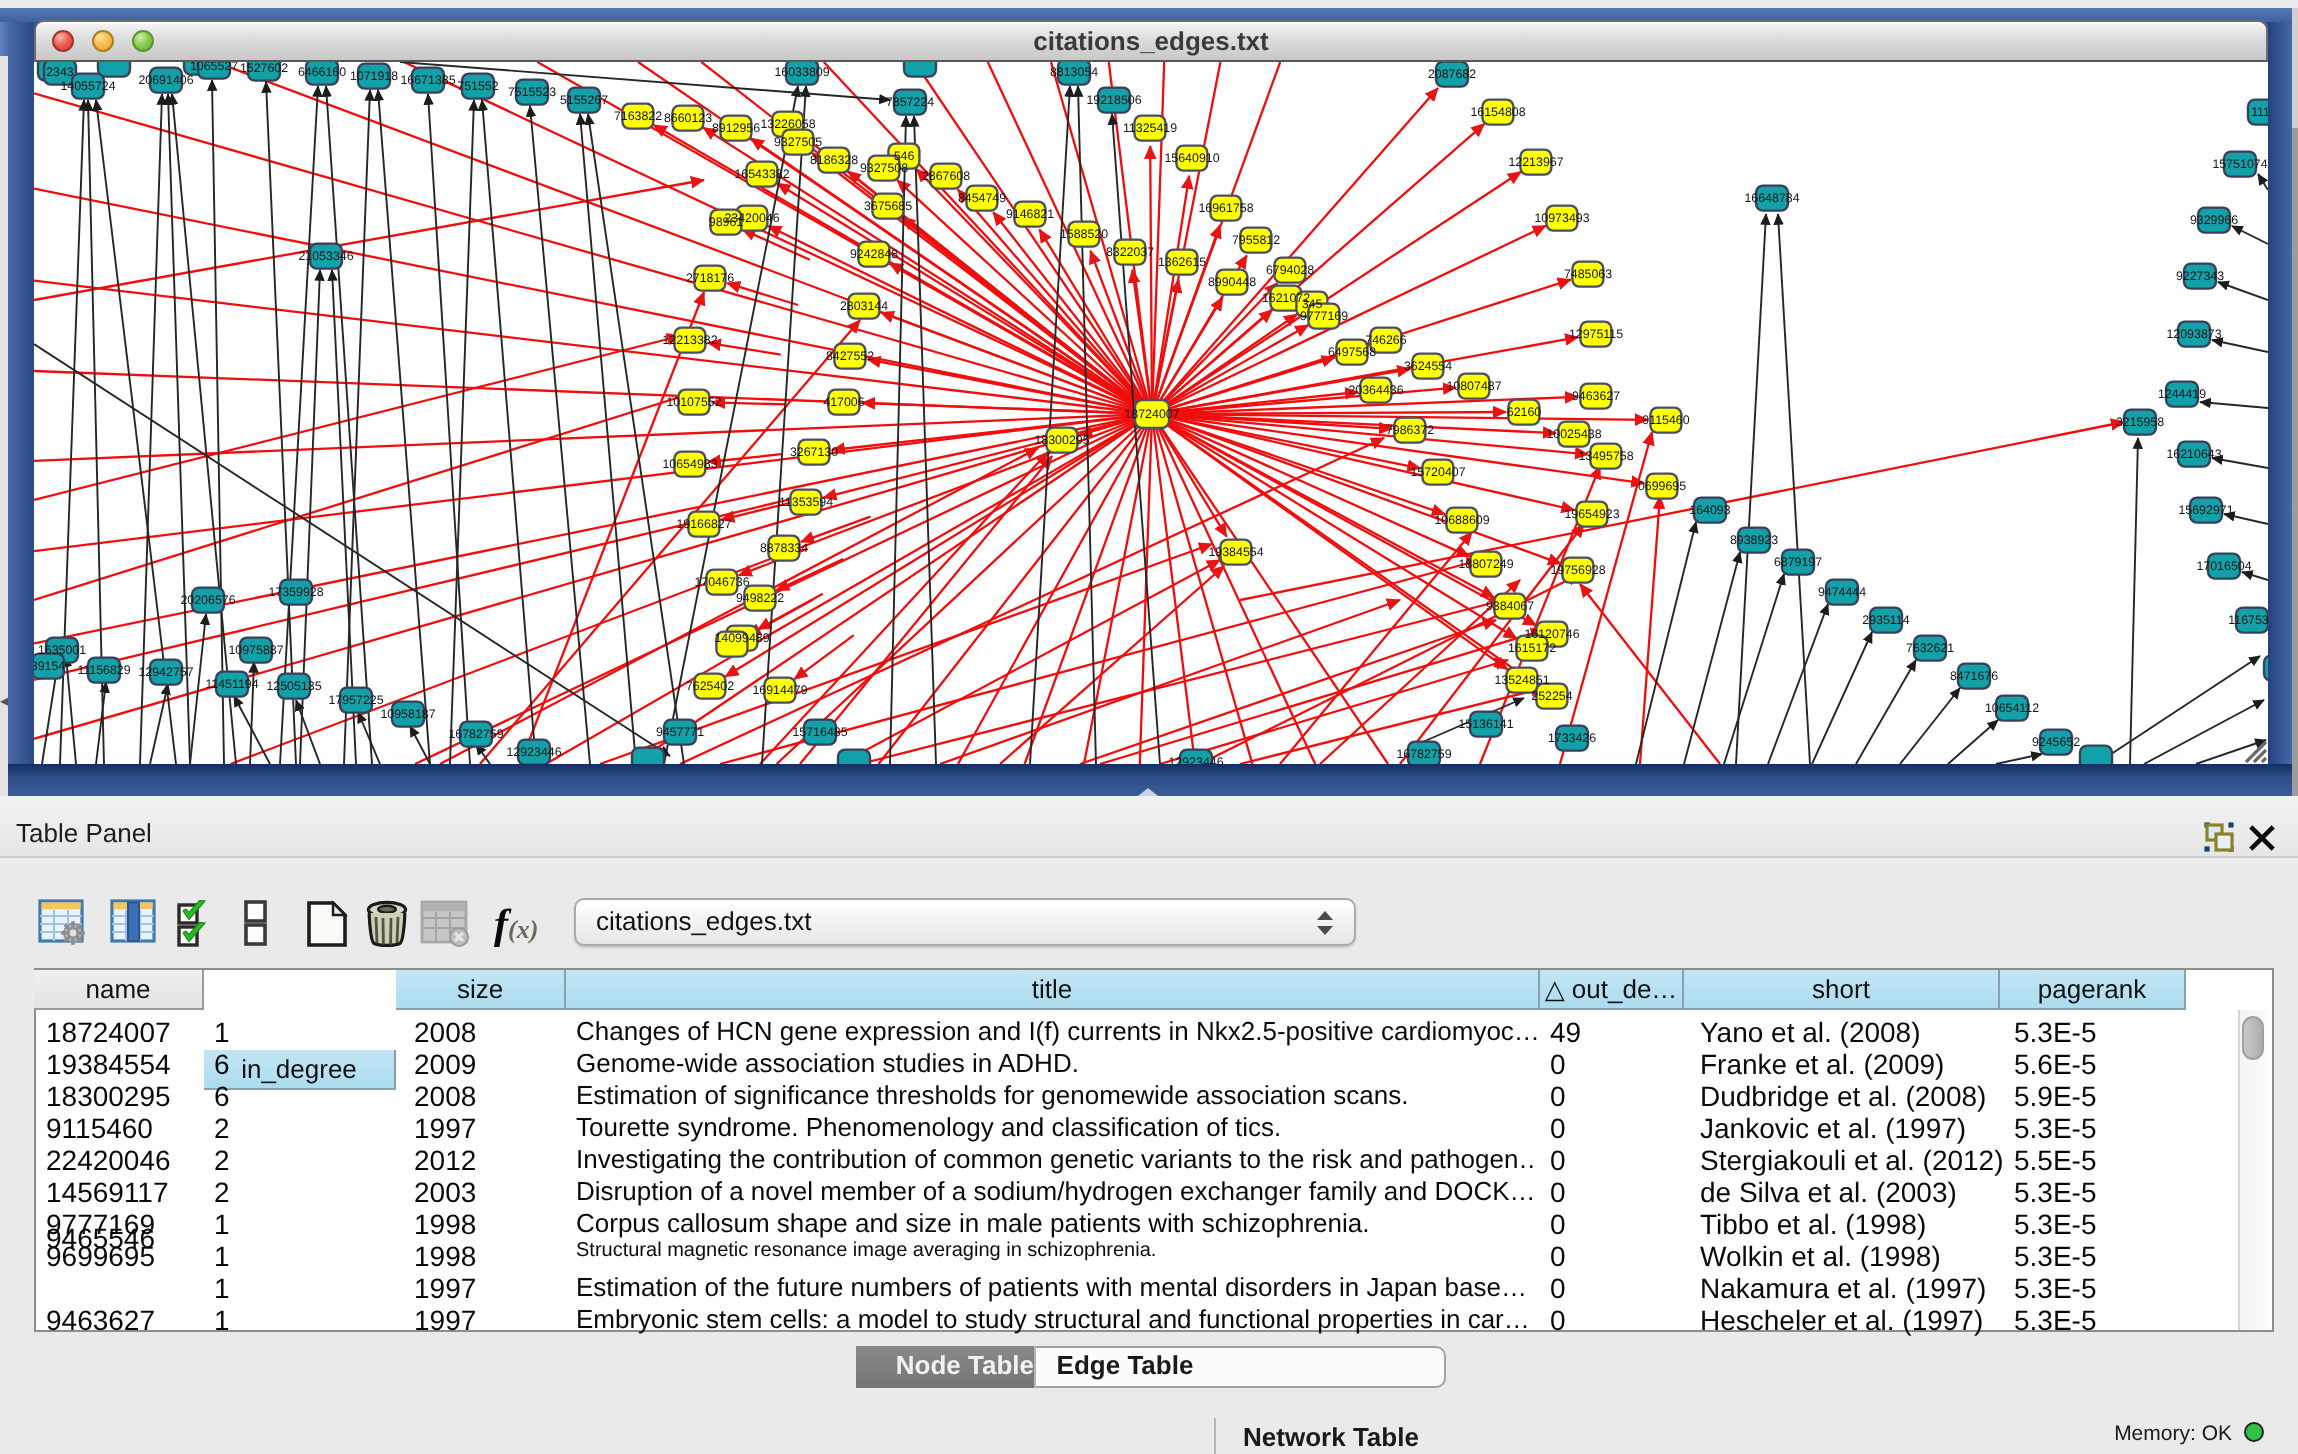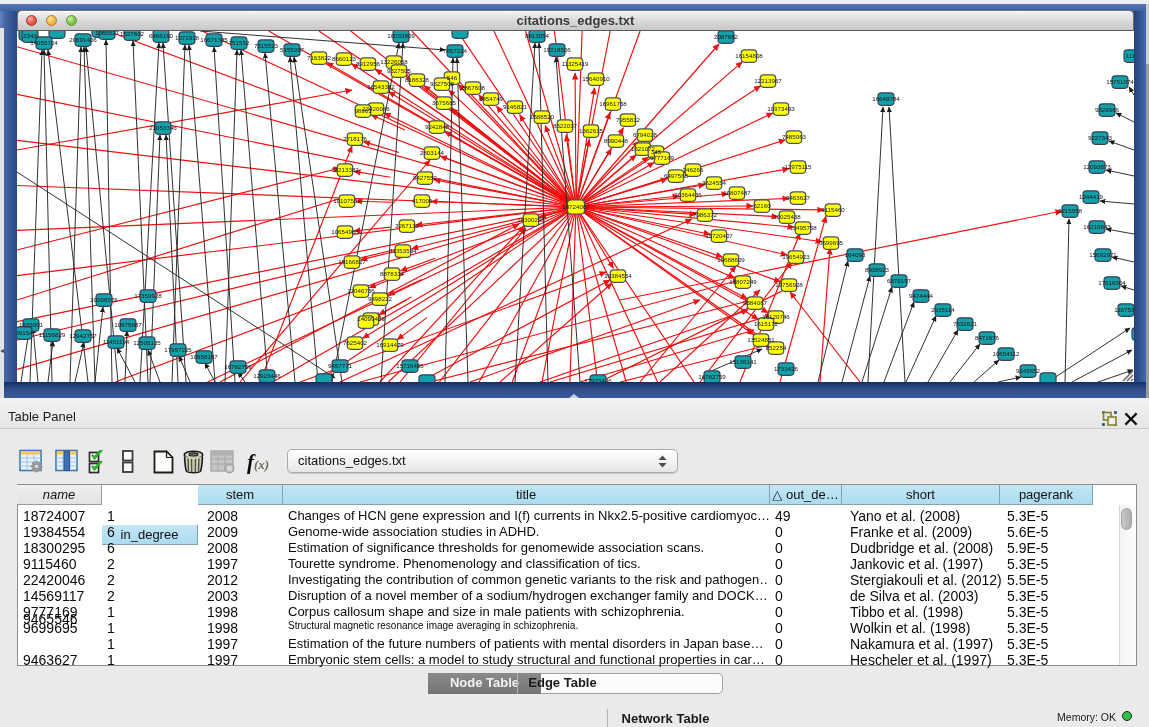--- a/index.html
+++ b/index.html
@@ -32,29 +32,29 @@
   #panelbar { left:0; top:398px; width:1149px; height:31px; background:linear-gradient(#f2f2f2,#e6e6e6); border-bottom:1px solid #cdcdcd; }
   #panelbar span.t { position:absolute; left:8px; top:11px; font-size:13px; color:#1c1c1c; }
   
   #combo { left:287px; top:449px; width:391px; height:24px; border:1px solid #aaa; border-radius:5px;
     background:linear-gradient(#ffffff,#f1f1f1 55%,#e6e6e6); box-shadow:0 1px 1px rgba(0,0,0,.15);
     font-size:13px; color:#111; line-height:22px; padding-left:10px; }
   
   #tbl { left:17px; top:484px; width:1120px; height:182px; background:#fff; border:1px solid #8e8e8e; }
   .hd { position:absolute; top:485px; height:20px; background:linear-gradient(#c3e6f5,#abdcef); border-right:1px solid #86a0ae; border-bottom:1px solid #86a0ae;
         font-size:13px; color:#111; text-align:center; line-height:20px; }
-  #hd-name { background:linear-gradient(#f0f0f0,#e2e2e2); border-right:1px solid #9a9a9a; border-bottom:1px solid #9a9a9a;font-style:italic; }
+  #hd-name { background:linear-gradient(#f0f0f0,#e2e2e2); border-right:1px solid #9a9a9a; border-bottom:1px solid #9a9a9a; }
   .cell { position:absolute; font-size:14px; color:#0a0a0a; white-space:nowrap; }
   
   #sbar { left:1119px; top:505px; width:16px; height:160px; background:linear-gradient(90deg,#f4f4f4,#fcfcfc); border-left:1px solid #d6d6d6; }
   #sthumb { left:1121px; top:508px; width:11px; height:22px; background:linear-gradient(90deg,#c9c9c9,#adadad); border:1px solid #a0a0a0; border-radius:6px; }
   
   #tabs { left:428px; top:673px; width:295px; height:21px; border:1px solid #a2a2a2; border-radius:5px; background:#fcfcfc; overflow:hidden; }
   .tab { position:absolute; top:0; height:21px; font-size:13px; font-weight:bold; text-align:center; line-height:20px; color:#1a1a1a; }
-  #tab1 { left:0; width:113px; background:linear-gradient(#8a8a8a,#757575); color:#f2f2f2; }
+  #tab1 { left:0; width:89px; background:linear-gradient(#8a8a8a,#757575); color:#f2f2f2;text-align:right; }
   #tab2 { left:89px; width:90px; border-left:1px solid #b5b5b5; }
   #tab3 { left:179px; width:116px; border-left:1px solid #b5b5b5; }
   #mem { right:33px; top:711px; font-size:10.5px; color:#1a1a1a; }
   #memdot { left:1122px; top:711px; width:10px; height:10px; border-radius:50%; background:#31c144; border:1.5px solid #222; }
 </style>
 </head>
 <body>
   <div class="abs" id="top-strip"></div>
   <div class="abs" id="bluefield"></div>
   <div class="abs" id="blue-top"></div>
@@ -664,21 +664,21 @@
  <span style="font-size:21px;font-weight:bold;color:#090909;">f</span><span style="font-size:13px;font-weight:bold;color:#6e6a58;">(x)</span>
 </div>
   <div class="abs" id="combo">citations_edges.txt<svg class="abs" style="left:369px;top:5px" width="11" height="13" viewBox="0 0 11 13">
  <path d="M5.5,0.5 L9.5,5 L1.5,5 z" fill="#4a4a4a"></path>
  <path d="M5.5,12.5 L9.5,8 L1.5,8 z" fill="#4a4a4a"></path>
 </svg></div>
 
   <div class="abs" id="tbl"></div>
   <div class="hd" id="hd-name" style="left:17px;width:85px;">name</div>
 <div class="hd" style="left:102px;width:96px;margin-top:40px;">in_degree</div>
-<div class="hd" style="left:198px;width:85px;">stem</div>
+<div class="hd" style="left:198px;width:85px;">size</div>
 <div class="hd" style="left:283px;width:487px;">title</div>
 <div class="hd" style="left:770px;width:72px;">△ out_de…</div>
 <div class="hd" style="left:842px;width:158px;">short</div>
 <div class="hd" style="left:1000px;width:93px;">pagerank</div>
   <div class="cell" style="left:23px;top:508px;">18724007</div>
 <div class="cell" style="left:107px;top:508px;">1</div>
 <div class="cell" style="left:207px;top:508px;">2008</div>
 <div class="cell" style="left:288px;top:508px;width:481px;overflow:hidden;font-size:13px;">Changes of HCN gene expression and I(f) currents in Nkx2.5-positive cardiomyoc…</div>
 <div class="cell" style="left:775px;top:508px;">49</div>
 <div class="cell" style="left:850px;top:508px;">Yano et al. (2008)</div>

